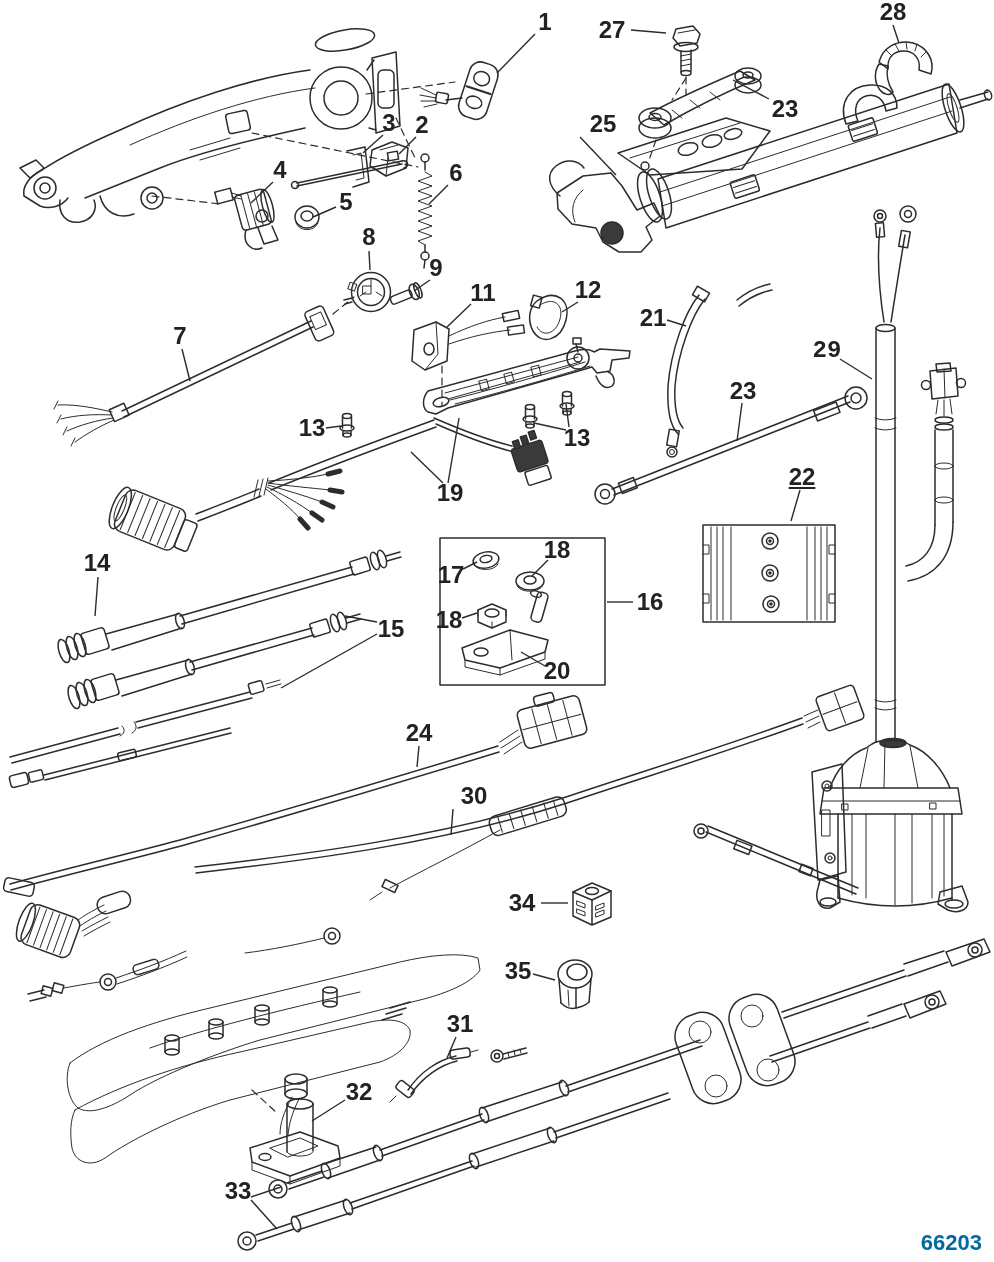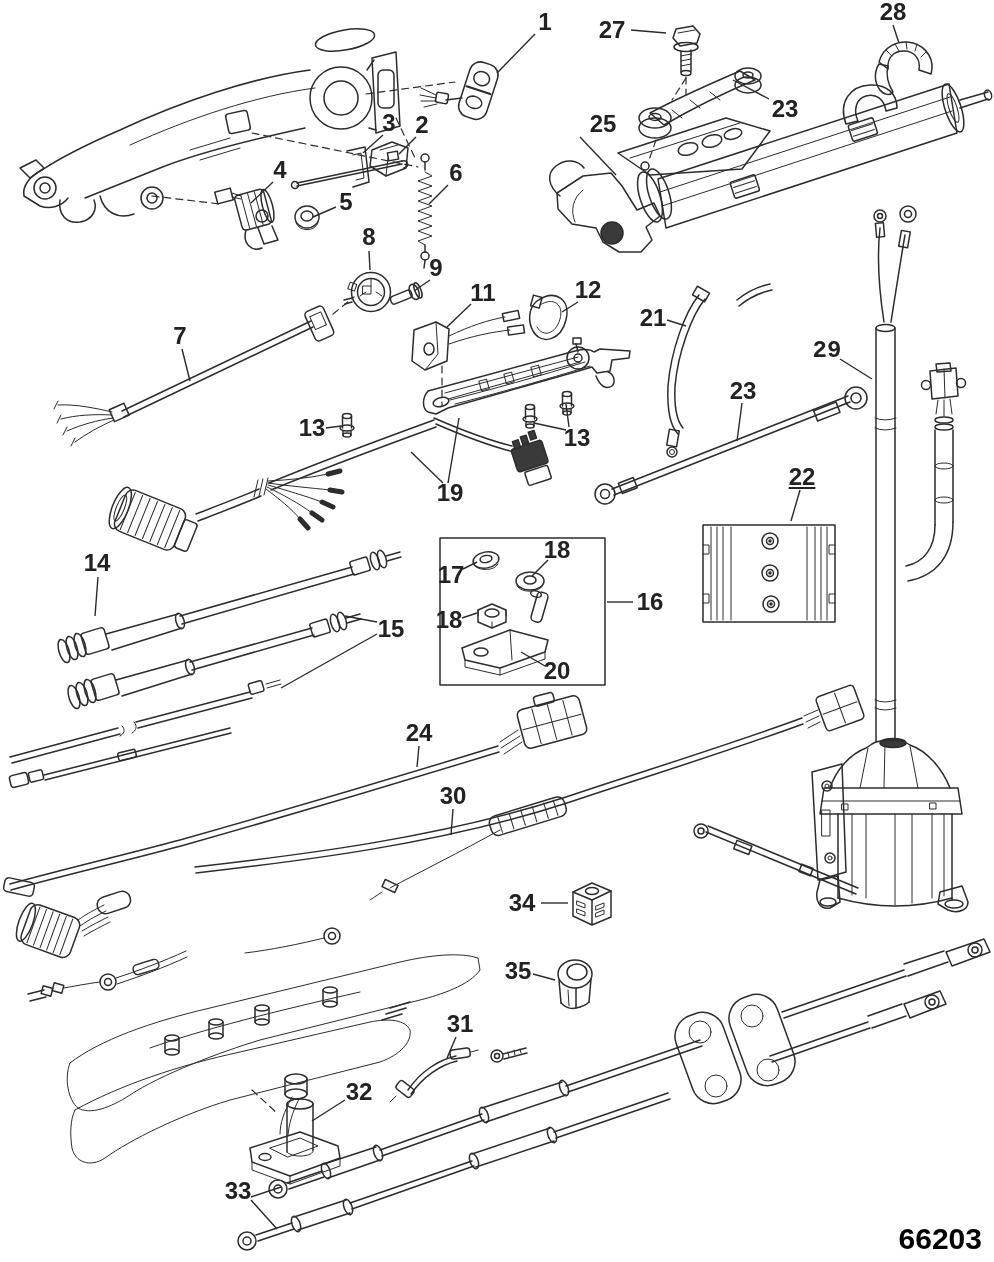--- a/index.html
+++ b/index.html
@@ -7,21 +7,21 @@
          font-family:"Liberation Sans",sans-serif;overflow:hidden;}
   svg.layer{position:absolute;left:0;top:0;}
   .lineart *{stroke:#2c2c2c;fill:none;stroke-width:1.5;stroke-linecap:round;stroke-linejoin:round;}
   .lineart .dash{stroke-dasharray:7 5;stroke-width:1.2;}
   .lineart .thin{stroke-width:1;}
   .lineart .thick{stroke-width:2.2;}
   .lineart .dark{fill:#3a3a3a;}
   .lineart .w5{stroke-width:5;}
   #leader-svg line{stroke:#2b2b2b;stroke-width:1.4;}
   .callout{position:absolute;transform:translate(-50%,-50%);font-weight:700;font-size:24px;color:#222222;white-space:nowrap;}
-  .drawing-number{position:absolute;right:12px;bottom:6px;font-weight:700;font-size:30px;color:#000000;}
+  .drawing-number{position:absolute;right:12px;bottom:6px;font-weight:700;font-size:22px;color:#0369a1;}
 </style>
 </head>
 <body>
 
 <div class="stage">
 
   <svg class="layer lineart" width="994" height="1262" viewBox="0 0 994 1262">
 
     <g>
       <circle cx="341" cy="98" r="31"></circle>
@@ -640,21 +640,21 @@
       <div class="callout" style="left: 557px; top: 671px; text-align: center;">20</div>
       <div class="callout" style="left: 653px; top: 318px;">21</div>
       <div class="callout" style="left: 802px; top: 477px; text-decoration: underline;">22</div>
       <div class="callout" style="left: 743px; top: 391px;">23</div>
       <div class="callout" style="left: 419px; top: 733px;">24</div>
       <div class="callout" style="left: 567px; top: 124px; margin-left: 36px;">25</div>
       <div class="callout" style="left: 785px; top: 109px;">23</div>
       <div class="callout" style="left: 612px; top: 30px;">27</div>
       <div class="callout" style="left: 893px; top: 12px;">28</div>
       <div class="callout" style="left: 827px; top: 350px; font-family: Liberation Mono, monospace;">29</div>
-      <div class="callout" style="left: 453px; top: 796px;">30</div>
+      <div class="callout" style="left: 474px; top: 796px;">30</div>
       <div class="callout" style="left: 460px; top: 1024px;">31</div>
       <div class="callout" style="left: 359px; top: 1092px;">32</div>
       <div class="callout" style="left: 238px; top: 1191px;">33</div>
       <div class="callout" style="left: 522px; top: 903px;">34</div>
       <div class="callout" style="left: 518px; top: 971px;">35</div>
     </div>
 
   <div class="drawing-number">66203</div>
 </div>
 

